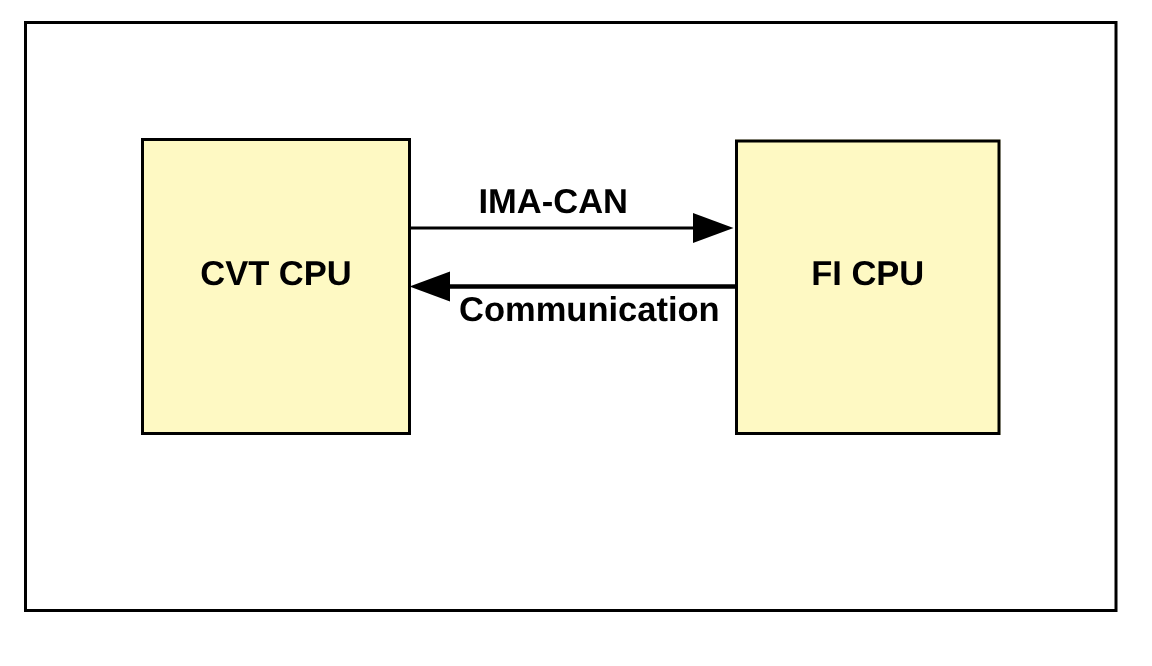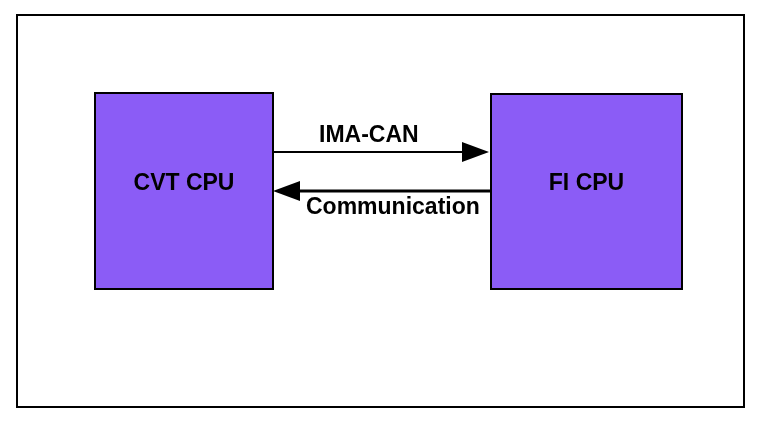--- a/index.html
+++ b/index.html
@@ -23,40 +23,40 @@
     width: 729px;
     height: 394px;
     border: 2px solid #000000;
     box-sizing: border-box;
     background: #ffffff;
   }
   .node {
     position: absolute;
     border: 2px solid #000000;
     box-sizing: border-box;
-    background: #8b5cf6;
+    background: #fef9c3;
     display: flex;
     align-items: center;
     justify-content: center;
     font-size: 23px;
     font-weight: bold;
     padding-bottom: 18px;
     letter-spacing: 0px;
     white-space: nowrap;
   }
   .node-cvt {
     left: 94px;
     top: 92px;
     width: 180px;
     height: 198px;
   }
   .node-fi {
     left: 490px;
     top: 93px;
-    width: 193px;
+    width: 177px;
     height: 197px;
   }
   .arrows-svg {
     position: absolute;
     left: 0;
     top: 0;
     width: 768px;
     height: 444px;
     pointer-events: none;
   }

